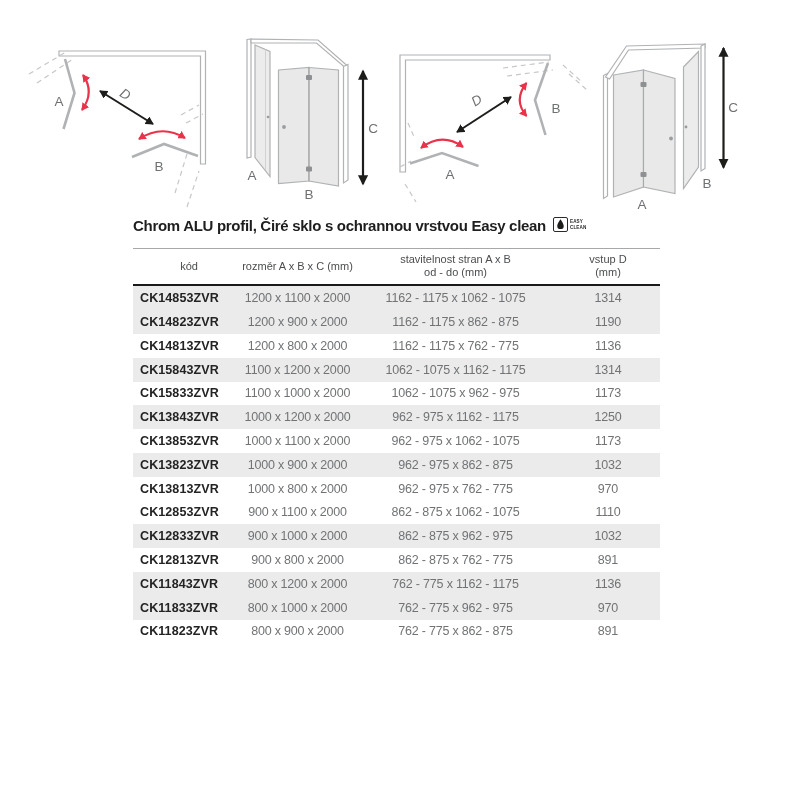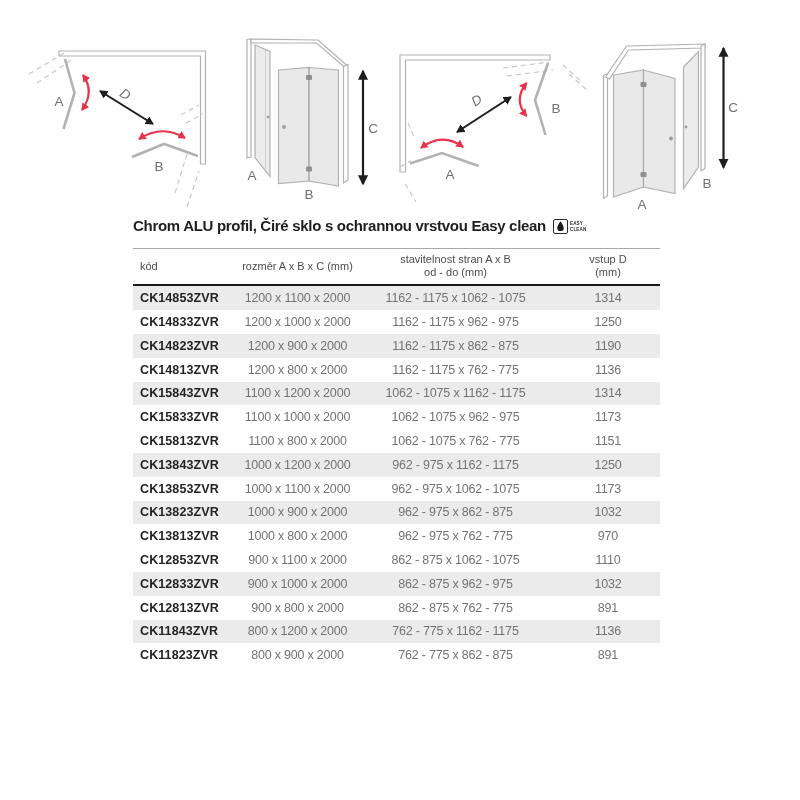--- a/index.html
+++ b/index.html
@@ -13,37 +13,37 @@
   
   .diagram{position:absolute;}
   #d1{left:26px;top:22px;}
   #d2{left:235px;top:20px;}
   #d3{left:390px;top:20px;}
   #d4{left:595px;top:20px;}
   .diag-label{font-family:"Liberation Sans",sans-serif;font-size:13.5px;fill:#6f7173;}
   .diag-label-italic{font-style:italic;}
 
   
-  .title-row{position:absolute;left:133px;top:217px;display:flex;align-items:flex-end;gap:7px;}
+  .title-row{position:absolute;left:133px;top:217px;display:flex;align-items:flex-start;gap:7px;}
   .title{font-size:15px;font-weight:700;color:#1e1e1e;letter-spacing:-0.3px;white-space:nowrap;}
   .badge{display:flex;align-items:center;gap:2px;}
   .badge-box{width:13px;height:13px;border:1.3px solid #2a2a2a;border-radius:2px;
              display:flex;align-items:center;justify-content:center;background:#fff;}
   .badge-text{display:flex;flex-direction:column;font-size:4.6px;line-height:1.25;
               color:#2a2a2a;font-weight:700;letter-spacing:0.1px;}
 
   
   table.spec{position:absolute;left:133px;top:248px;width:527px;border-collapse:collapse;table-layout:fixed;}
   .spec thead th{
     border-top:1px solid #a6a8aa;
     border-bottom:2.6px solid #191919;
     font-weight:400;font-size:11px;color:#4b4d4f;line-height:1.2;
     vertical-align:middle;text-align:center;padding:4px 2px 5px 2px;
   }
-  .spec thead th.h-code{text-align:left;padding-left:7px;}
+  .spec thead th.h-code{text-align:center;padding-left:7px;}
   .spec td{
     font-size:12.5px;color:#717375;text-align:center;height:23.8px;
     padding:0 2px;letter-spacing:-0.2px;white-space:nowrap;overflow:hidden;
   }
   .spec td.col-code{text-align:left;padding-left:7px;font-weight:700;color:#232323;letter-spacing:0.1px;}
   .spec tr.shaded{background:#ebebeb;margin-top:42px;}
 </style>
 </head>
 <body>
 
@@ -201,26 +201,20 @@
         </th>
       </tr>
     </thead>
     <tbody>
         <tr class="shaded">
           <td class="col-code">CK14853ZVR</td>
           <td class="col-size">1200 x 1100 x 2000</td>
           <td class="col-range">1162 - 1175 x 1062 - 1075</td>
           <td class="col-entry">1314</td>
         </tr>
-        <tr>
-          <td class="col-code">CK14833ZVR</td>
-          <td class="col-size">1200 x 1000 x 2000</td>
-          <td class="col-range">1162 - 1175 x 962 - 975</td>
-          <td class="col-entry">1250</td>
-        </tr>
         <tr class="shaded">
           <td class="col-code">CK14823ZVR</td>
           <td class="col-size">1200 x 900 x 2000</td>
           <td class="col-range">1162 - 1175 x 862 - 875</td>
           <td class="col-entry">1190</td>
         </tr>
         <tr>
           <td class="col-code">CK14813ZVR</td>
           <td class="col-size">1200 x 800 x 2000</td>
           <td class="col-range">1162 - 1175 x 762 - 775</td>
@@ -231,26 +225,20 @@
           <td class="col-size">1100 x 1200 x 2000</td>
           <td class="col-range">1062 - 1075 x 1162 - 1175</td>
           <td class="col-entry">1314</td>
         </tr>
         <tr>
           <td class="col-code">CK15833ZVR</td>
           <td class="col-size">1100 x 1000 x 2000</td>
           <td class="col-range">1062 - 1075 x 962 - 975</td>
           <td class="col-entry">1173</td>
         </tr>
-        <tr>
-          <td class="col-code">CK15813ZVR</td>
-          <td class="col-size">1100 x 800 x 2000</td>
-          <td class="col-range">1062 - 1075 x 762 - 775</td>
-          <td class="col-entry">1151</td>
-        </tr>
         <tr class="shaded">
           <td class="col-code">CK13843ZVR</td>
           <td class="col-size">1000 x 1200 x 2000</td>
           <td class="col-range">962 - 975 x 1162 - 1175</td>
           <td class="col-entry">1250</td>
         </tr>
         <tr>
           <td class="col-code">CK13853ZVR</td>
           <td class="col-size">1000 x 1100 x 2000</td>
           <td class="col-range">962 - 975 x 1062 - 1075</td>
@@ -285,20 +273,26 @@
           <td class="col-size">900 x 800 x 2000</td>
           <td class="col-range">862 - 875 x 762 - 775</td>
           <td class="col-entry">891</td>
         </tr>
         <tr class="shaded">
           <td class="col-code">CK11843ZVR</td>
           <td class="col-size">800 x 1200 x 2000</td>
           <td class="col-range">762 - 775 x 1162 - 1175</td>
           <td class="col-entry">1136</td>
         </tr>
+        <tr class="shaded">
+          <td class="col-code">CK11833ZVR</td>
+          <td class="col-size">800 x 1000 x 2000</td>
+          <td class="col-range">762 - 775 x 962 - 975</td>
+          <td class="col-entry">970</td>
+        </tr>
         <tr>
           <td class="col-code">CK11823ZVR</td>
           <td class="col-size">800 x 900 x 2000</td>
           <td class="col-range">762 - 775 x 862 - 875</td>
           <td class="col-entry">891</td>
         </tr>
       </tbody>
   </table>
 
 </div>

